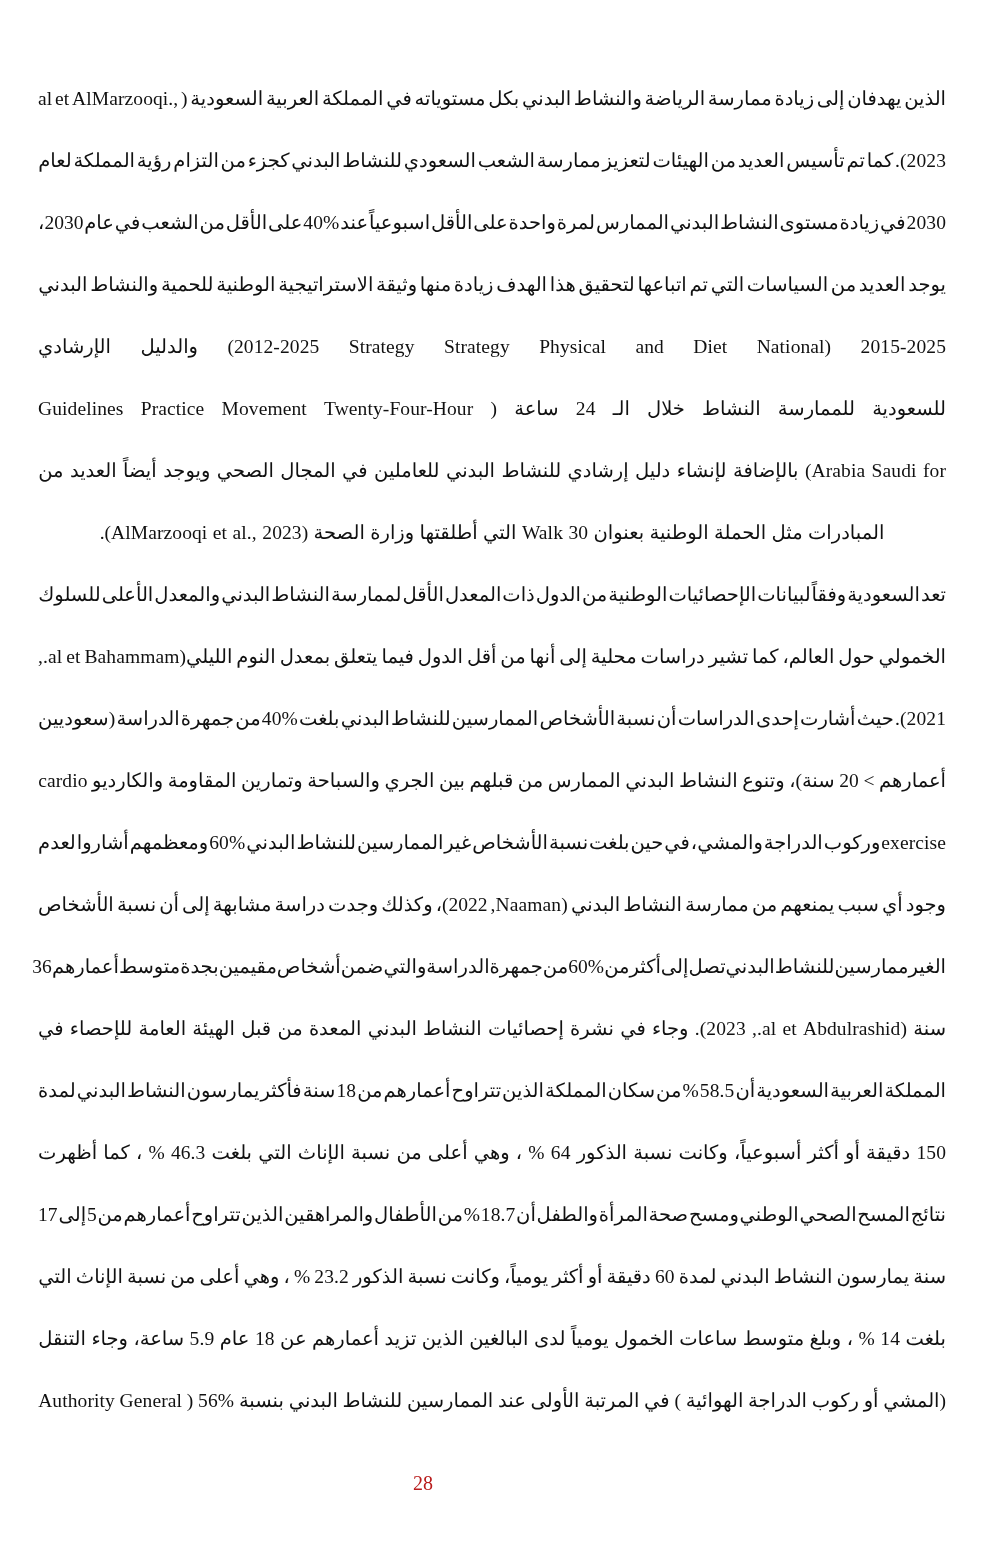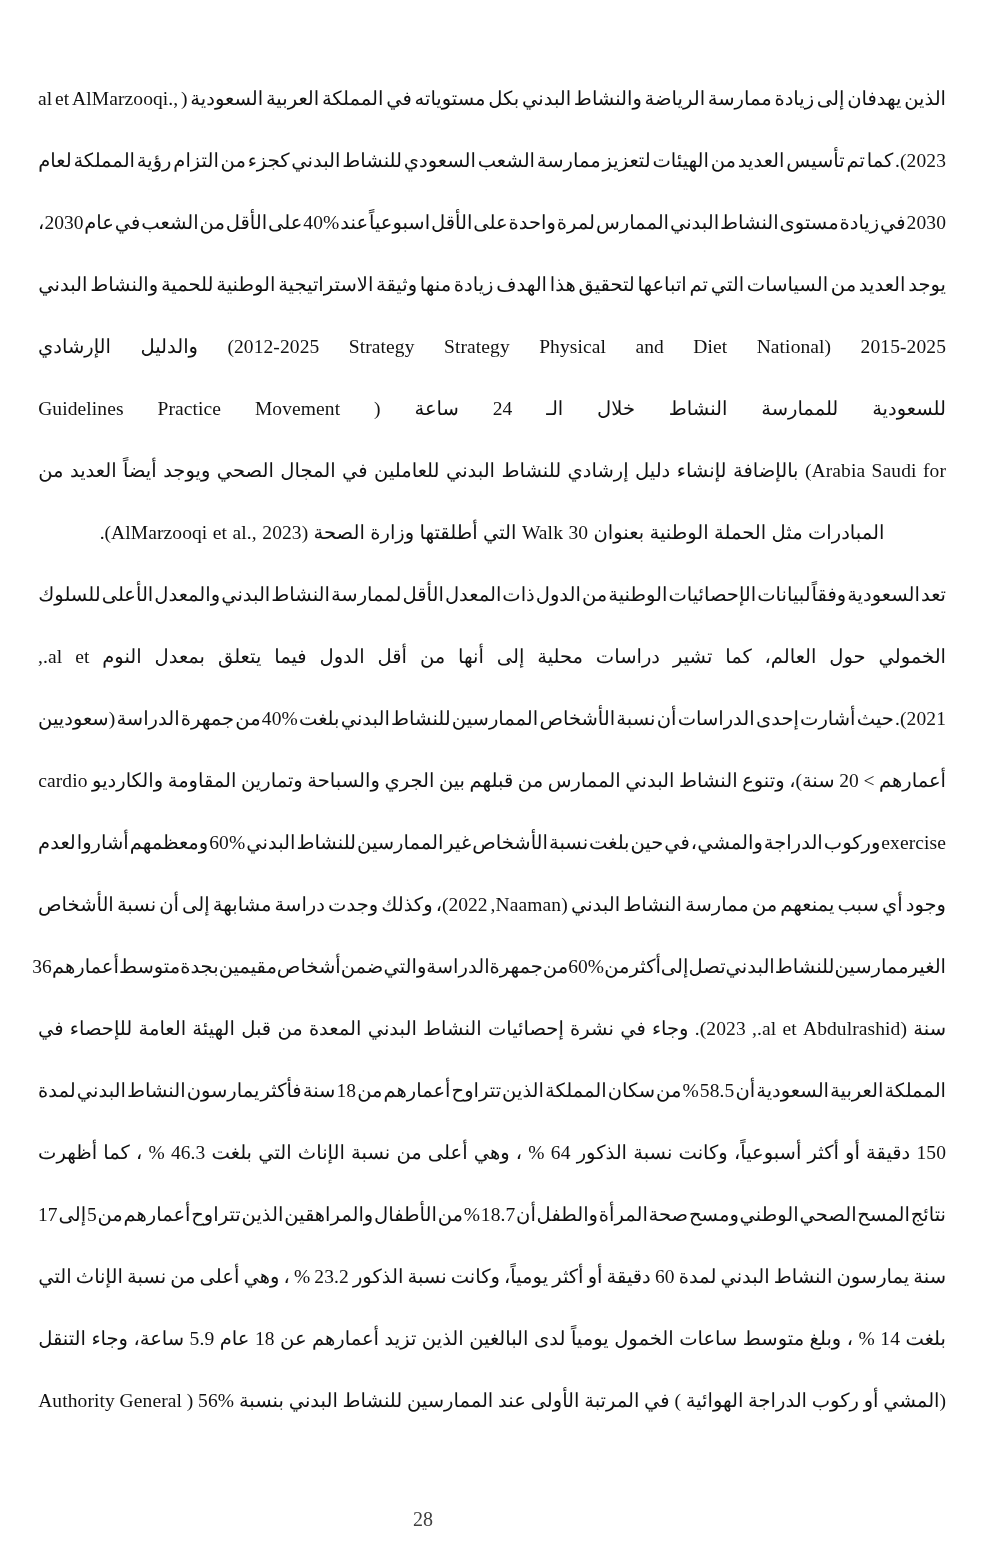--- a/index.html
+++ b/index.html
@@ -56,27 +56,27 @@
   }
 
   .line.center {
     display: block;
     text-align: left;
     text-align-last: center;
   }
 
   .page-number {
     position: absolute;
-    top: 1508px;
+    top: 1472px;
     left: 0;
     width: 846px;
     text-align: center;
     font-size: 20px;
     font-family: "Liberation Serif", "DejaVu Serif", serif;
-    color: #404040;
+    color: #b91c1c;
     direction: ltr;
   }
 </style>
 </head>
 <body>
 
 <div class="page">
 
   <div class="text-body">
     <div class="line j">
@@ -177,20 +177,21 @@
       </div>
     <div class="line j">
         <span>للسعودية</span>
         <span>للممارسة</span>
         <span>النشاط</span>
         <span>خلال</span>
         <span>الـ</span>
         <span>24</span>
         <span>ساعة</span>
         <span>(</span>
+        <span>Twenty-Four-Hour</span>
         <span>Movement</span>
         <span>Practice</span>
         <span>Guidelines</span>
       </div>
     <div class="line j">
         <span>for</span>
         <span>Saudi</span>
         <span>Arabia)</span>
         <span>بالإضافة</span>
         <span>لإنشاء</span>
@@ -237,20 +238,21 @@
         <span>محلية</span>
         <span>إلى</span>
         <span>أنها</span>
         <span>من</span>
         <span>أقل</span>
         <span>الدول</span>
         <span>فيما</span>
         <span>يتعلق</span>
         <span>بمعدل</span>
         <span>النوم</span>
+        <span>الليلي(Bahammam</span>
         <span>et</span>
         <span>al.,</span>
       </div>
     <div class="line j">
         <span>2021).</span>
         <span>حيث</span>
         <span>أشارت</span>
         <span>إحدى</span>
         <span>الدراسات</span>
         <span>أن</span>

